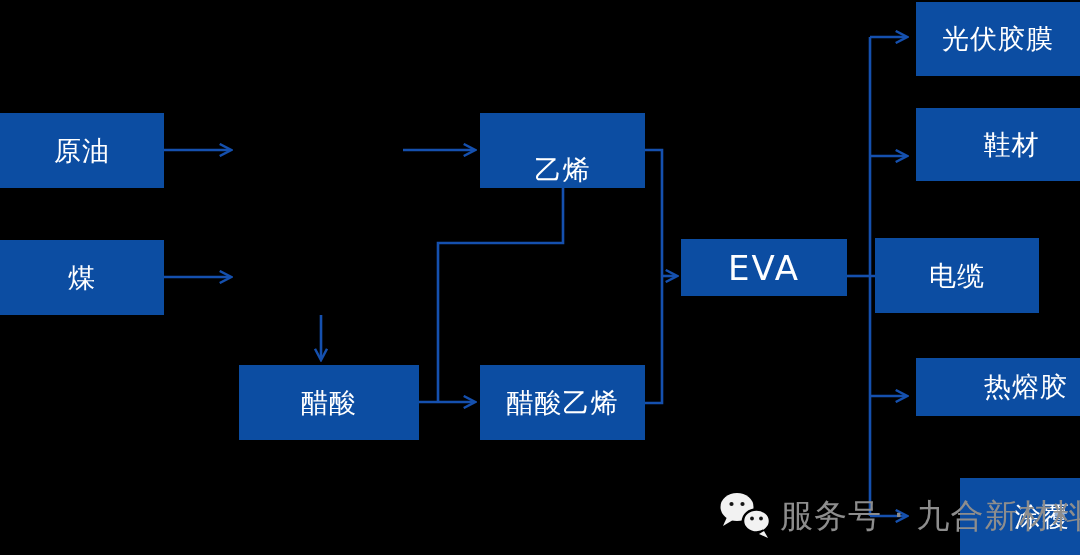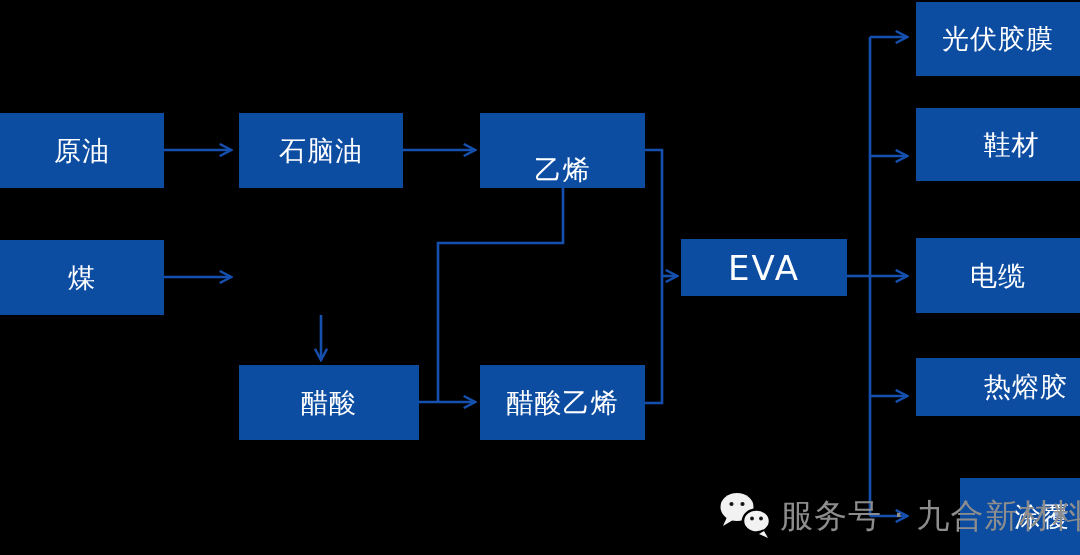--- a/index.html
+++ b/index.html
@@ -47,21 +47,21 @@
   .n-crude    { left:   0px; top: 113px; width: 164px; height: 75px; }
   .n-coal     { left:   0px; top: 240px; width: 164px; height: 75px; }
   .n-naphtha  { left: 239px; top: 113px; width: 164px; height: 75px; }
   .n-methanol { left: 239px; top: 240px; width: 164px; height: 75px; }
   .n-acetic   { left: 239px; top: 365px; width: 180px; height: 75px; }
   .n-ethylene { left: 480px; top: 113px; width: 165px; height: 75px; align-items: flex-end; }
   .n-vam      { left: 480px; top: 365px; width: 165px; height: 75px; align-items: center; }
   .n-eva      { left: 681px; top: 239px; width: 166px; height: 57px; }
   .n-pvfilm   { left: 916px; top:   2px; width: 164px; height: 74px; }
   .n-shoe     { left: 916px; top: 108px; width: 191px; height: 73px; }
-  .n-cable    { left: 916px; top: 238px; width: 164px; height: 75px; }
+  .n-cable    { left: 875px; top: 238px; width: 164px; height: 75px; }
   .n-hotmelt  { left: 916px; top: 358px; width: 164px; height: 58px; padding-left: 28px; }
   .n-coating  { left: 916px; top: 478px; width: 164px; height: 77px; margin-left: 44px; }
 
   .watermark {
     position: absolute;
     left: 718px;
     top: 487px;
     height: 58px;
     display: flex;
     align-items: center;
@@ -115,23 +115,20 @@
       <path d="M870,516 H906" marker-end="url(#arr)"></path>
     </g>
   </svg>
 
   <div class="node n-crude">
     <span class="node-label">原油</span>
   </div>
   <div class="node n-coal">
     <span class="node-label">煤</span>
   </div>
-  <div class="node n-naphtha">
-    <span class="node-label">石脑油</span>
-  </div>
   <div class="node n-acetic">
     <span class="node-label">醋酸</span>
   </div>
   <div class="node n-ethylene">
     <span class="node-label">乙烯</span>
   </div>
   <div class="node n-vam">
     <span class="node-label">醋酸乙烯</span>
   </div>
   <div class="node n-eva">

